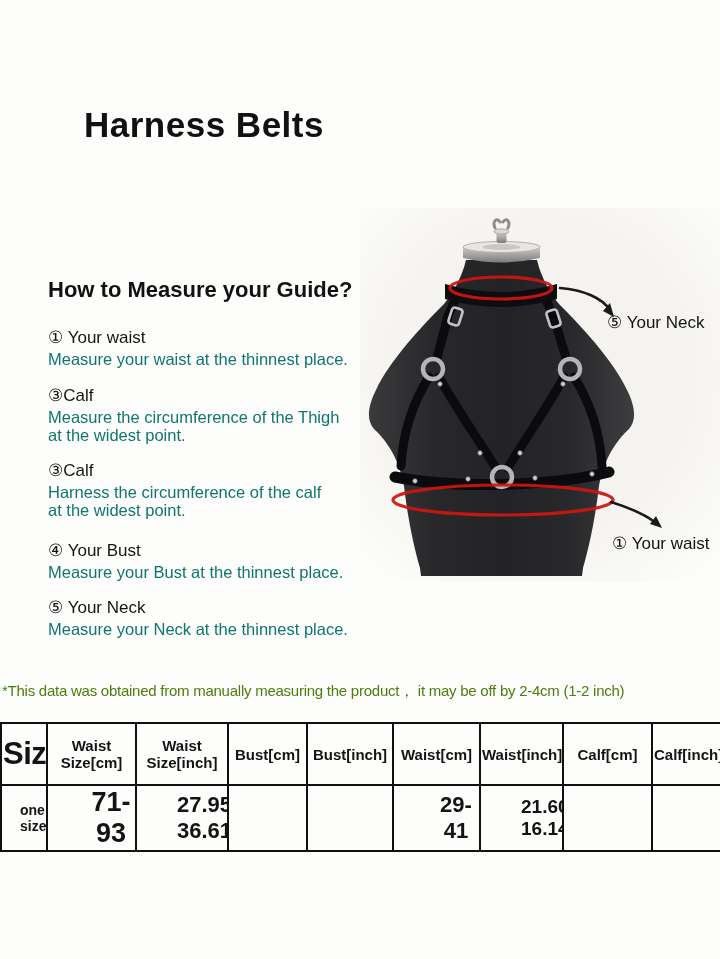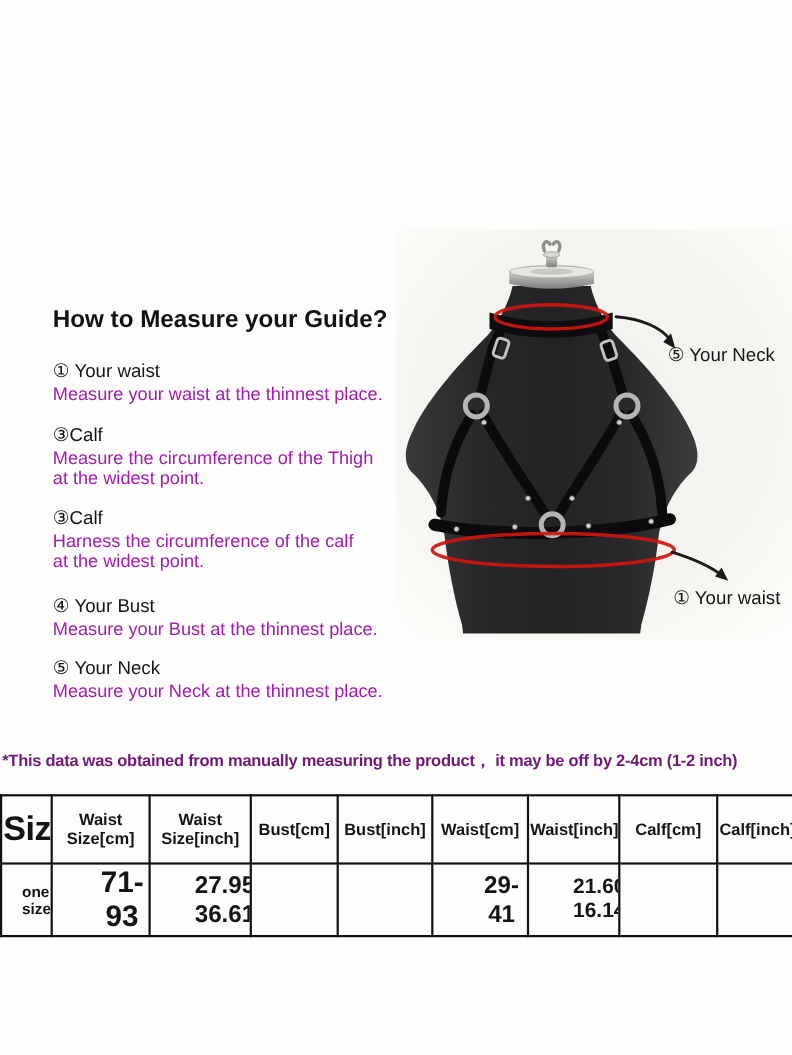--- a/index.html
+++ b/index.html
@@ -4,46 +4,47 @@
 <style>
   html,body{margin:0;padding:0;background:#ffffff;}
   .page{position:relative;width:720px;height:959px;background:#fdfdfb;overflow:hidden;
         font-family:"Liberation Sans",sans-serif;color:#1a1a1a;}
   .title-line{position:absolute;font-weight:700;font-size:35px;letter-spacing:0.5px;color:#111;}
   #title1{left:84px;top:105px;}
   #title2{left:97px;top:156px;}
   #guide-heading{position:absolute;left:48px;top:277px;font-weight:700;font-size:22px;color:#111;}
   .gitem{position:absolute;left:48px;width:320px;}
   .glabel{font-size:17px;line-height:21px;color:#151515;}
-  .gdesc{margin-top:2px;font-size:16.5px;line-height:18px;color:#a21caf;white-space:pre-line;}
+  .gdesc{margin-top:2px;font-size:16.5px;line-height:18px;color:#0f766e;white-space:pre-line;}
   #photo{position:absolute;left:360px;top:208px;width:360px;height:374px;}
   .anno-label{position:absolute;font-size:17px;color:#141414;white-space:nowrap;}
   #neck-label{left:607px;top:312px;}
   #waist-label{left:612px;top:533px;}
-  #disclaimer{position:absolute;left:2px;top:682px;font-size:15px;font-weight:700;
-              letter-spacing:-0.25px;color:#701a75;white-space:nowrap;}
+  #disclaimer{position:absolute;left:2px;top:682px;font-size:15px;font-weight:400;
+              letter-spacing:-0.25px;color:#4d7c0f;white-space:nowrap;}
   table.size-table{position:absolute;left:0;top:722px;width:720px;border-collapse:collapse;
                    table-layout:fixed;background:#fdfdfb;}
   .size-table th,.size-table td{border:2px solid #111;color:#141414;overflow:hidden;}
   .size-table thead tr{height:62px;}
   .size-table tbody tr{height:46px;}
   .size-table th{font-size:15px;font-weight:700;text-align:center;padding:0 1px;}
   .size-table th.c0{font-size:31px;text-align:left;padding-left:1px;letter-spacing:-0.5px;}
   .size-table td{font-weight:700;text-align:center;padding-left:40px;}
   .size-table td.c0{font-size:14px;text-align:left;padding-left:18px;}
   .size-table td.c1{font-size:27px;}
   .size-table td.c2{font-size:22px;}
   .size-table td.c5{font-size:22px;margin-left:46px;}
   .size-table td.c6{font-size:19px;}
 </style>
 </head>
 <body>
 
 <div class="page">
 
+  <div class="title-line" id="title1">Harness Belts</div>
 
   <div id="guide-heading">How to Measure your Guide?</div>
 
   <div class="gitem" style="top:327px">
     <div class="glabel">① Your waist</div>
     <div class="gdesc">Measure your waist at the thinnest place.</div>
   </div>
   <div class="gitem" style="top:385px">
     <div class="glabel">③Calf</div>
     <div class="gdesc">Measure the circumference of the Thigh

